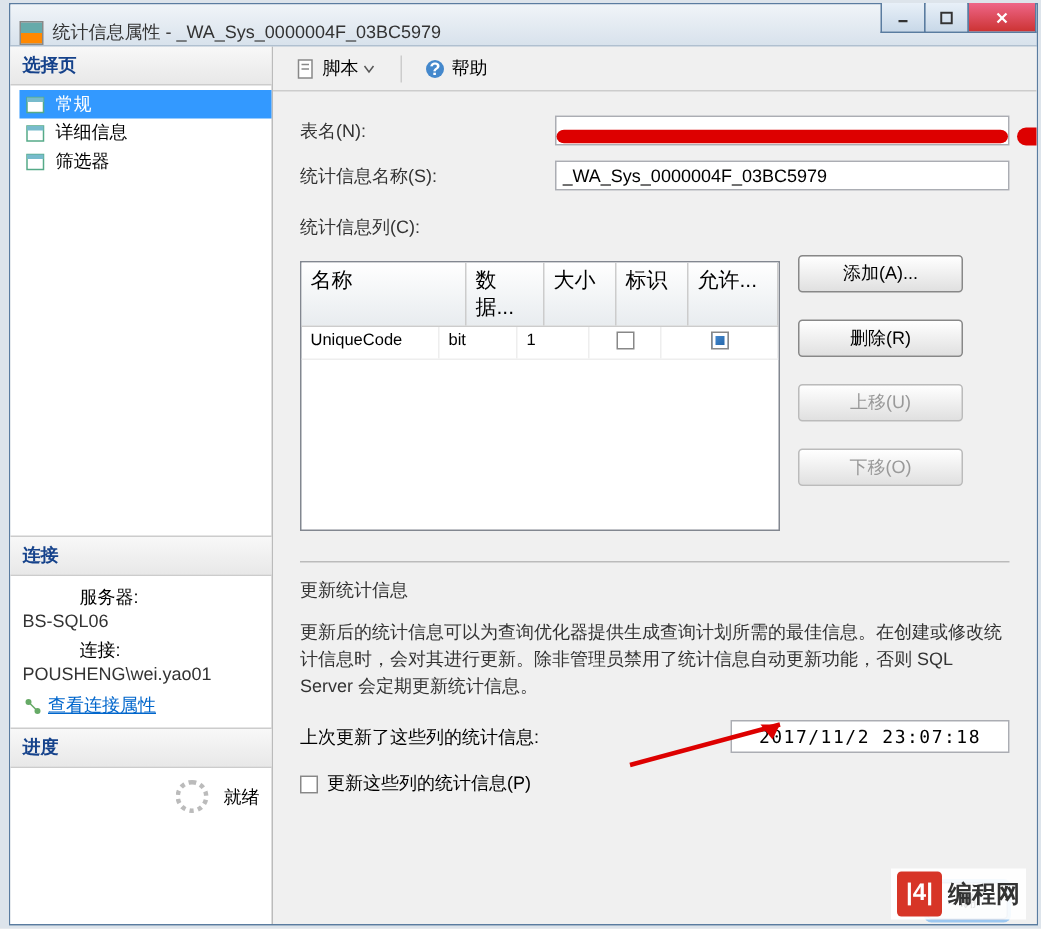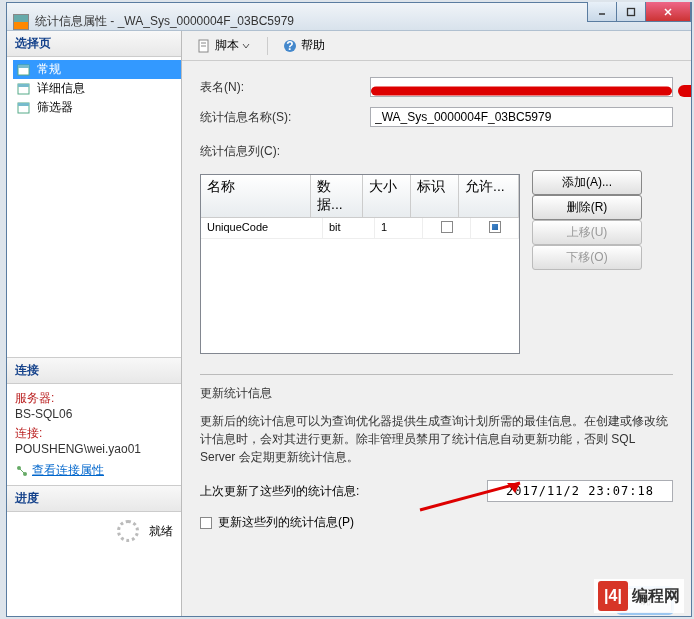--- a/index.html
+++ b/index.html
@@ -21,21 +21,21 @@
 .left-panel { width: 175px; background:#fff; border-right:1px solid #bbb; display:flex; flex-direction:column; }
 .panel-title { background: linear-gradient(#f8f8f8,#e8e8e8); border-bottom:1px solid #ccc; padding:4px 8px; font-weight:bold; color:#15428b; }
 .tree { padding: 3px 0 6px 6px; flex:0 0 auto; min-height:300px; }
 .tree-item { display:flex; align-items:center; padding:1px 4px; cursor:pointer; }
 .tree-item.selected { background:#3399ff; color:#fff; }
 .tree-icon { width:16px; height:14px; margin-right:4px; display:inline-block; }
 .tree-icon svg { width:16px; height:14px; }
 
 .conn-section { border-top:1px solid #ccc; padding:6px 8px; }
 .conn-section .hdr { font-weight:bold; color:#15428b; background: linear-gradient(#f8f8f8,#e8e8e8); margin:-6px -8px 6px -8px; padding:4px 8px; border-bottom:1px solid #ccc; }
-.conn-label { color:#b91c1c; margin-top:4px; }
+.conn-label { color:#000000; margin-top:4px;margin-left:38px; }
 .conn-value { color:#333; margin-bottom:4px; }
 .conn-link { color:#0066cc; text-decoration:underline; cursor:pointer; display:flex; align-items:center; margin-top:6px; }
 .conn-link svg { width:14px; height:14px; margin-right:3px; }
 
 .progress-section { border-top:1px solid #ccc; padding:0; }
 .progress-section .hdr { font-weight:bold; color:#15428b; background: linear-gradient(#f8f8f8,#e8e8e8); padding:4px 8px; border-bottom:1px solid #ccc;font-family:Liberation Mono, monospace; }
 .progress-row { display:flex; align-items:center; padding:8px;justify-content:flex-end; }
 .spinner { width:22px; height:22px; border:3px dotted #bbb; border-radius:50%; margin-right:10px; }
 
 .right-panel { flex:1; background:#f0f0f0; display:flex; flex-direction:column; }
@@ -52,25 +52,25 @@
 .redact { position:relative; flex:1; height:20px; border:1px solid #abadb3; background:#fff; }
 .redact::after { content:""; position:absolute; left:0; right:0; top:45%; height:10px; background:#d00; border-radius:5px; transform: scaleY(0.9); }
 .redact::before { content:""; position:absolute; right:-40px; top:40%; width:34px; height:12px; background:#d00; border-radius:6px; }
 
 .grid { border:1px solid #828790; background:#fff; height:180px; margin-top:4px; position:relative; overflow:auto; width: 320px; display:inline-block; vertical-align:top; }
 .grid-hdr { display:flex; background:linear-gradient(#fff,#e8ecef); border-bottom:1px solid #ccc; position:sticky; top:0; }
 .gh { padding:3px 6px; border-right:1px solid #ccc; font-size:14px; }
 .gh1{width:110px;} .gh2{width:52px;} .gh3{width:48px;} .gh4{width:48px;} .gh5{flex:1;}
 .grid-row { display:flex; border-bottom:1px solid #eee; }
 .gc { padding:3px 6px; border-right:1px solid #eee; font-size:11px; }
-.gc1{width:122px;} .gc2{width:52px;} .gc3{width:48px;} .gc4{width:48px;text-align:center;} .gc5{flex:1;text-align:center;}
+.gc1{width:92px;} .gc2{width:52px;} .gc3{width:48px;} .gc4{width:48px;text-align:center;} .gc5{flex:1;text-align:center;}
 .cb { width:12px; height:12px; border:1px solid #888; display:inline-block; background:#fff; }
 .cb.checked { background:linear-gradient(135deg,#4a90d9,#2060a0); box-shadow:inset 0 0 0 2px #fff; }
 
-.side-btns { display:inline-flex; flex-direction:column; gap:0; margin-left:12px; vertical-align:top; width:110px; }
+.side-btns { display:inline-flex; flex-direction:column; gap:18px; margin-left:12px; vertical-align:top; width:110px; }
 .sbtn { border:1px solid #888; background:linear-gradient(#fff,#e0e0e0); padding:3px 0; text-align:center; cursor:pointer; border-radius:3px; }
 .sbtn.disabled { color:#999; border-color:#bbb; cursor:default; }
 
 .grid-container { display:flex; align-items:flex-start; }
 
 .update-block { margin-top:20px; border-top:1px solid #bbb; padding-top:10px; }
 .update-text { color:#333; line-height:1.5; margin-bottom:14px; }
 .last-row { display:flex; align-items:center; justify-content:space-between; margin-bottom:12px; position:relative; }
 .ts-box { border:1px solid #abadb3; background:#fff; padding:3px 18px; font-family: "SimSun", monospace; letter-spacing:1px; }
 .arrow { position:absolute; right:138px; top:-5px; }

